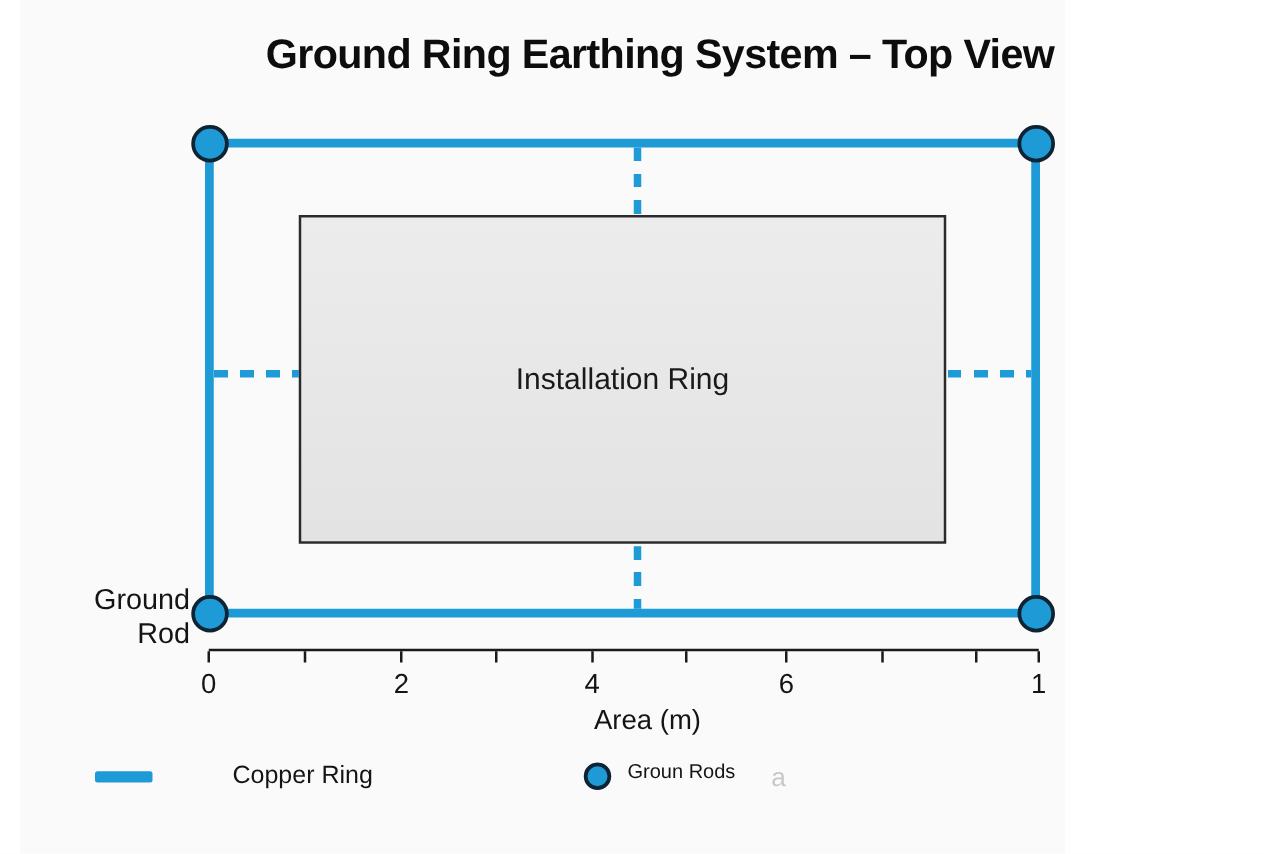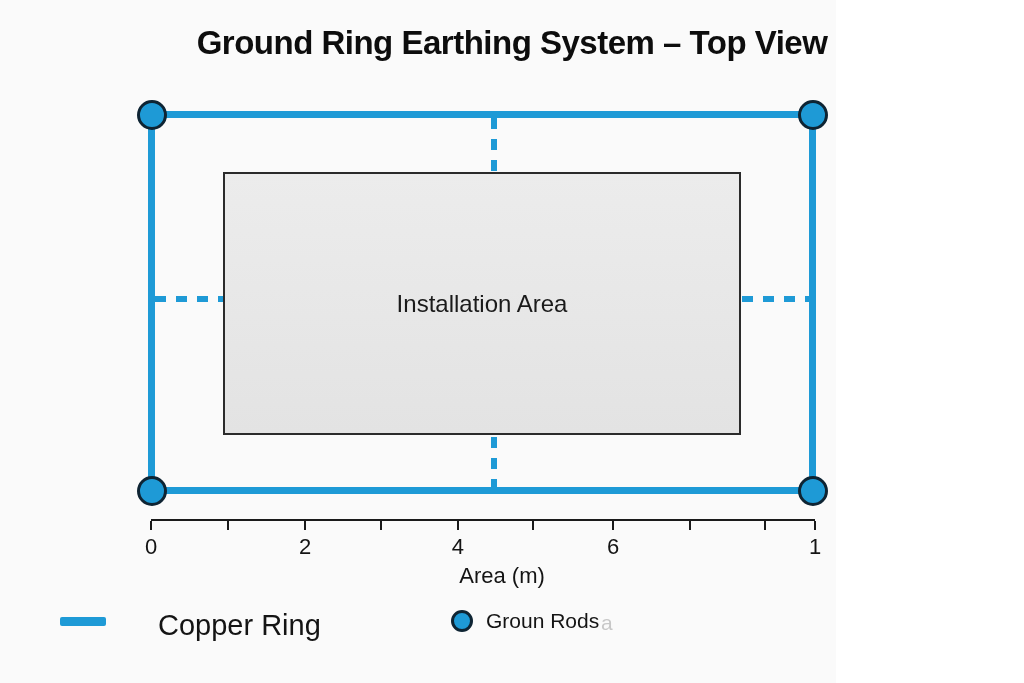--- a/index.html
+++ b/index.html
@@ -11,20 +11,21 @@
     --axis-color:#1a1a1a;
     --text-color:#111111;
     --background:#fafafa;
   }
   html,body{margin:0;padding:0;}
   body{font-family:"Liberation Sans", sans-serif; background:#ffffff;}
   .canvas{
     position:relative; width:836px; height:683px; overflow:hidden;
     background:var(--background);
     color:var(--text-color);
+    margin-left:16px;
   }
   .title{
     position:absolute; left:0; top:24px; width:1024px;
     text-align:center; font-size:33px; font-weight:bold; letter-spacing:-0.5px;
     color:#0d0d0d;
   }
   
   .ring{
     position:absolute; left:148px; top:111px; width:668px; height:383px;
     border:7px solid var(--ring-blue); box-sizing:border-box;
@@ -81,51 +82,52 @@
   }
   .axis-title{
     position:absolute; left:170px; top:563px; width:664px;
     text-align:center; font-size:22px; color:#141414;
   }
   
   .legend-line-swatch{
     position:absolute; left:60px; top:617px; width:46px; height:9px;
     background:var(--ring-blue); border-radius:2px;
   }
-  .legend-label-1{position:absolute; left:158px; top:609px; font-size:29px; color:#141414;}
+  .legend-label-1{position:absolute; left:170px; top:609px; font-size:20px; color:#141414;}
   .legend-circle-swatch{
     position:absolute; left:451px; top:610px; width:22px; height:22px; border-radius:50%;
     background:var(--rod-fill); border:3px solid var(--rod-stroke); box-sizing:border-box;
   }
-  .legend-label-2{position:absolute; left:486px; top:609px; font-size:21px; color:#141414;}
+  .legend-label-2{position:absolute; left:486px; top:609px; font-size:16px; color:#141414;}
   .legend-faint{position:absolute; left:601px; top:611px; font-size:21px; color:#555; opacity:0.3;}
 </style>
 </head>
 <body>
 
 <div class="canvas">
 
   <div class="title">Ground Ring Earthing System – Top View</div>
 
   <div class="ring"></div>
 
   <div class="dash-v top"></div>
   <div class="dash-v bottom"></div>
   <div class="dash-h left"></div>
   <div class="dash-h right"></div>
 
   <div class="area">
-    <div class="area-label">Installation Area</div>
+    <div class="area-label">Installation Ring</div>
   </div>
 
   <div class="rod tl"></div>
   <div class="rod tr"></div>
   <div class="rod bl"></div>
   <div class="rod br"></div>
 
+  <div class="rod-callout">Ground Rod</div>
 
   <div class="axis-line"></div>
   <div class="axis-ticks">
       <div class="tick" style="left: 0%;"></div>
       <div class="tick-label" style="left: 0%;">0</div>
       <div class="tick" style="left: 11.6%;"></div>
       <div class="tick" style="left: 23.2%;"></div>
       <div class="tick-label" style="left: 23.2%;">2</div>
       <div class="tick" style="left: 34.6%;"></div>
       <div class="tick" style="left: 46.2%;"></div>

